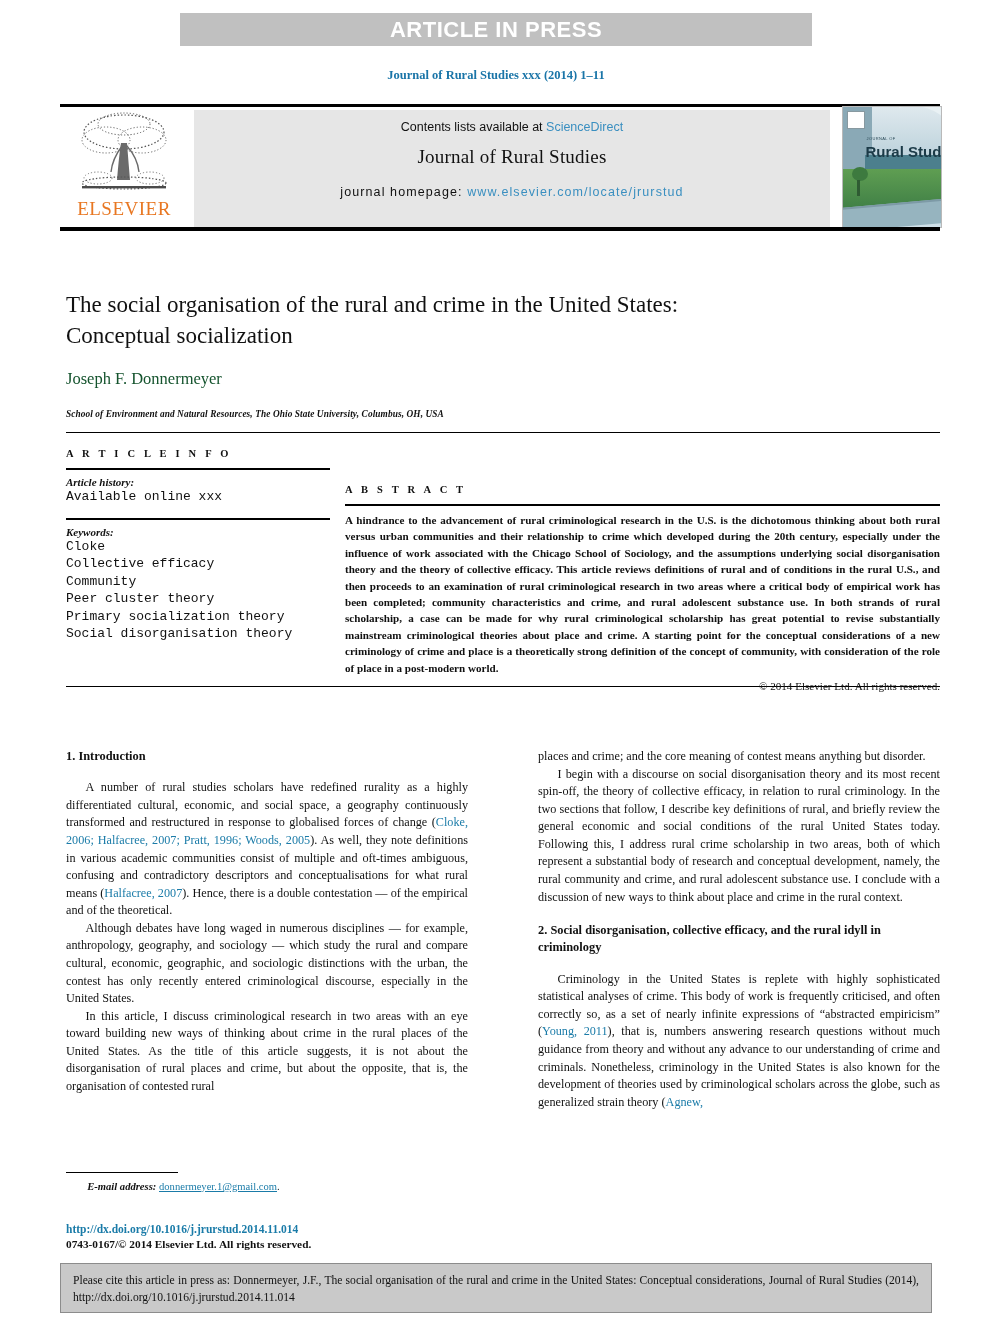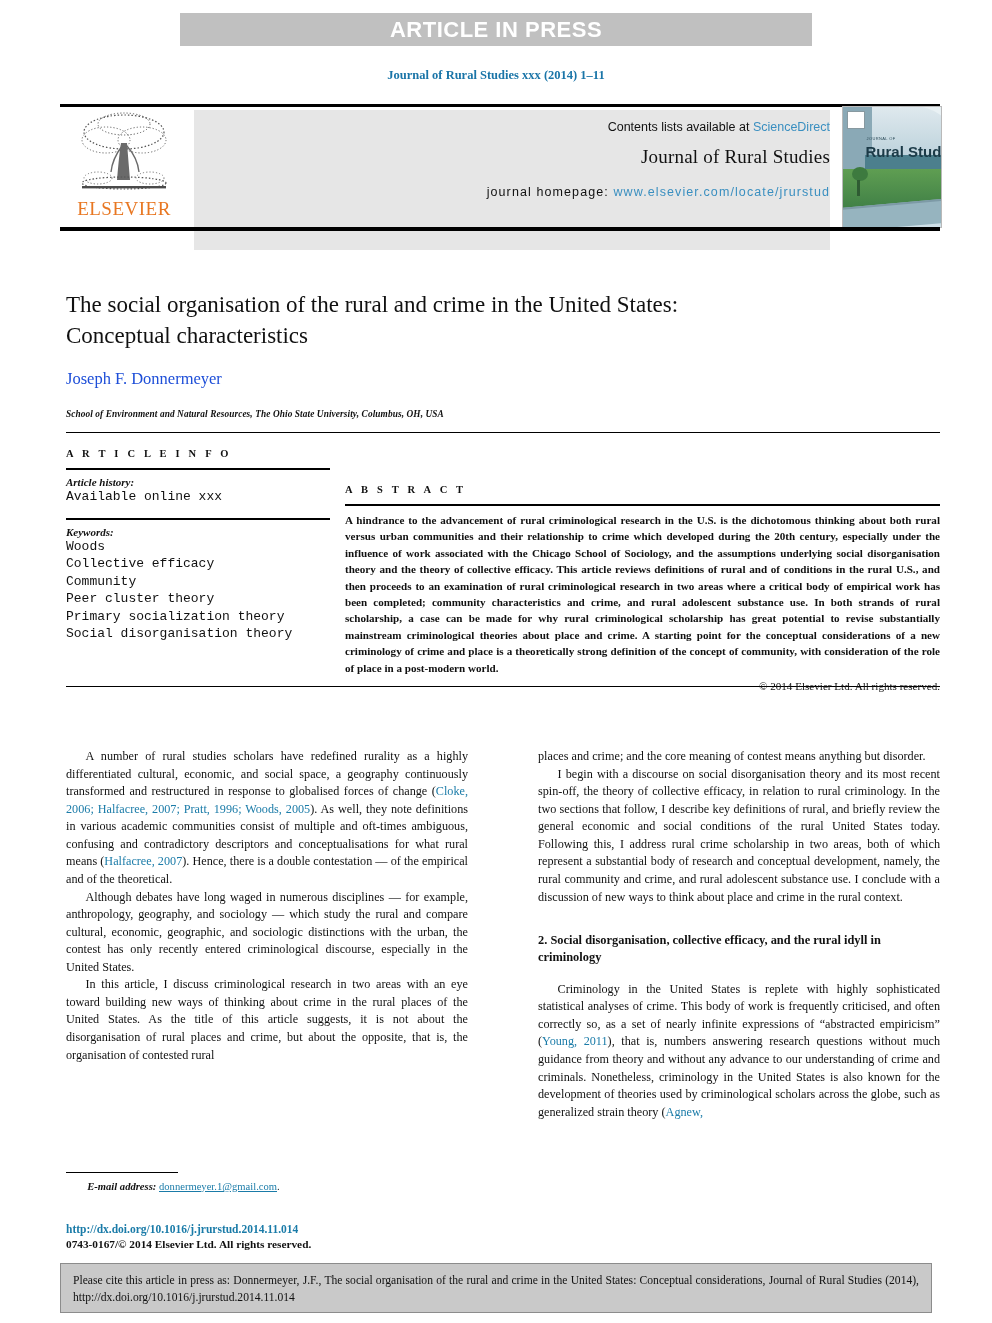--- a/index.html
+++ b/index.html
@@ -87,23 +87,23 @@
     letter-spacing: 0.5px;
     color: #E87722;
     line-height: 1;
     margin-top: 1px;
   }
   .contents-box {
     position: absolute;
     left: 134px;
     top: 6px;
     width: 636px;
-    height: 140px;
+    height: 121px;
     background: #e6e6e6;
-    text-align: right;
+    text-align: center;
   }
   .contents-line {
     font-family: "Liberation Sans", sans-serif;
     font-size: 12.5px;
     color: #111;
     padding-top: 10px;
   }
   .contents-line .sd {
     color: #3a8fc0;
   }
@@ -194,21 +194,21 @@
     font-size: 23px;
     line-height: 1.33;
     color:#111;
     margin:0;
     font-weight: normal;
   }
   .author {
     font-family:"Liberation Serif", serif;
     font-size: 16.5px;
     margin-top: 18px;
-    color:#1d4ed8;
+    color:#14532d;
   }
   .affiliation {
     font-family:"Liberation Serif", serif;
     font-style: italic;
     font-weight: bold;
     font-size: 9.3px;
     margin-top: 20px;
     color:#111;
     letter-spacing: .1px;
   }
@@ -293,21 +293,21 @@
   }
   .col-left { left: 66px; }
   .col-right { left: 538px; }
   .body-head {
     font-weight: bold;
     font-size: 12.4px;
     margin: 0 0 14px 0;
     text-align: left;
     line-height: 1.4;
   }
-  .body-head.spaced { margin-top: 26px; }
+  .body-head.spaced { margin-top: 16px; }
   p.body-p { margin: 0; text-indent: 1.6em; }
   a.ref { color:#1a7ba8; text-decoration: none; }
 
   
   .footnote {
     position:absolute;
     left: 66px;
     top: 1172px;
     width: 402px;
   }
@@ -416,54 +416,55 @@
     <div class="cv-kicker">JOURNAL OF</div>
     <div class="cv-title">Rural Studies</div>
   </div>
 
   <div class="masthead-rule-bottom"></div>
 </div>
 
 <div class="title-block">
   <h1 class="paper-title">
     <span>The social organisation of the rural and crime in the United States:</span><br>
-    <span>Conceptual characteristics</span>
+    <span>Conceptual socialization</span>
   </h1>
   <div class="author">Joseph F. Donnermeyer</div>
   <div class="affiliation">School of Environment and Natural Resources, The Ohio State University, Columbus, OH, USA</div>
 </div>
 
 <div class="info-rule-top"></div>
 <div class="info-rule-bottom"></div>
 
 <div class="artinfo">
   <div class="sec-head">A R T I C L E   I N F O</div>
   <div class="thin-rule"></div>
   <div class="info-label">Article history:</div>
   <div class="info-line">Available online xxx</div>
   <div class="kw-rule"></div>
   <div class="kw-block">
     <div class="info-label">Keywords:</div>
-    <div class="info-line">Woods</div>
+    <div class="info-line">Cloke</div>
     <div class="info-line">Collective efficacy</div>
     <div class="info-line">Community</div>
     <div class="info-line">Peer cluster theory</div>
     <div class="info-line">Primary socialization theory</div>
     <div class="info-line">Social disorganisation theory</div>
   </div>
 </div>
 
 <div class="abstract">
   <div class="sec-head">A B S T R A C T</div>
   <div class="thin-rule"></div>
   <div class="abs-text">A hindrance to the advancement of rural criminological research in the U.S. is the dichotomous thinking about both rural versus urban communities and their relationship to crime which developed during the 20th century, especially under the influence of work associated with the Chicago School of Sociology, and the assumptions underlying social disorganisation theory and the theory of collective efficacy. This article reviews definitions of rural and of conditions in the rural U.S., and then proceeds to an examination of rural criminological research in two areas where a critical body of empirical work has been completed; community characteristics and crime, and rural adolescent substance use. In both strands of rural scholarship, a case can be made for why rural criminological scholarship has great potential to revise substantially mainstream criminological theories about place and crime. A starting point for the conceptual considerations of a new criminology of crime and place is a theoretically strong definition of the concept of community, with consideration of the role of place in a post-modern world.</div>
   <div class="abs-copy">© 2014 Elsevier Ltd. All rights reserved.</div>
 </div>
 
 <div class="col col-left">
+  <div class="body-head">1. Introduction</div>
   <p class="body-p"><span>A number of rural studies scholars have redefined rurality as a highly differentiated cultural, economic, and social space, a geography continuously transformed and restructured in response to globalised forces of change (</span><a class="ref" href="#">Cloke, 2006; Halfacree, 2007; Pratt, 1996; Woods, 2005</a><span>). As well, they note definitions in various academic communities consist of multiple and oft-times ambiguous, confusing and contradictory descriptors and conceptualisations for what rural means (</span><a class="ref" href="#">Halfacree, 2007</a><span>). Hence, there is a double contestation — of the empirical and of the theoretical.</span></p>
   <p class="body-p">Although debates have long waged in numerous disciplines — for example, anthropology, geography, and sociology — which study the rural and compare cultural, economic, geographic, and sociologic distinctions with the urban, the contest has only recently entered criminological discourse, especially in the United States.</p>
   <p class="body-p">In this article, I discuss criminological research in two areas with an eye toward building new ways of thinking about crime in the rural places of the United States. As the title of this article suggests, it is not about the disorganisation of rural places and crime, but about the opposite, that is, the organisation of contested rural</p>
 </div>
 
 <div class="col col-right">
   <p class="body-p" style="text-indent:0">places and crime; and the core meaning of contest means anything but disorder.</p>
   <p class="body-p">I begin with a discourse on social disorganisation theory and its most recent spin-off, the theory of collective efficacy, in relation to rural criminology. In the two sections that follow, I describe key definitions of rural, and briefly review the general economic and social conditions of the rural United States today. Following this, I address rural crime scholarship in two areas, both of which represent a substantial body of research and conceptual development, namely, the rural community and crime, and rural adolescent substance use. I conclude with a discussion of new ways to think about place and crime in the rural context.</p>
   <div class="body-head spaced">2. Social disorganisation, collective efficacy, and the rural idyll in criminology</div>
   <p class="body-p"><span>Criminology in the United States is replete with highly sophisticated statistical analyses of crime. This body of work is frequently criticised, and often correctly so, as a set of nearly infinite expressions of “abstracted empiricism” (</span><a class="ref" href="#">Young, 2011</a><span>), that is, numbers answering research questions without much guidance from theory and without any advance to our understanding of crime and criminals. Nonetheless, criminology in the United States is also known for the development of theories used by criminological scholars across the globe, such as generalized strain theory (</span><a class="ref" href="#">Agnew,</a></p>

